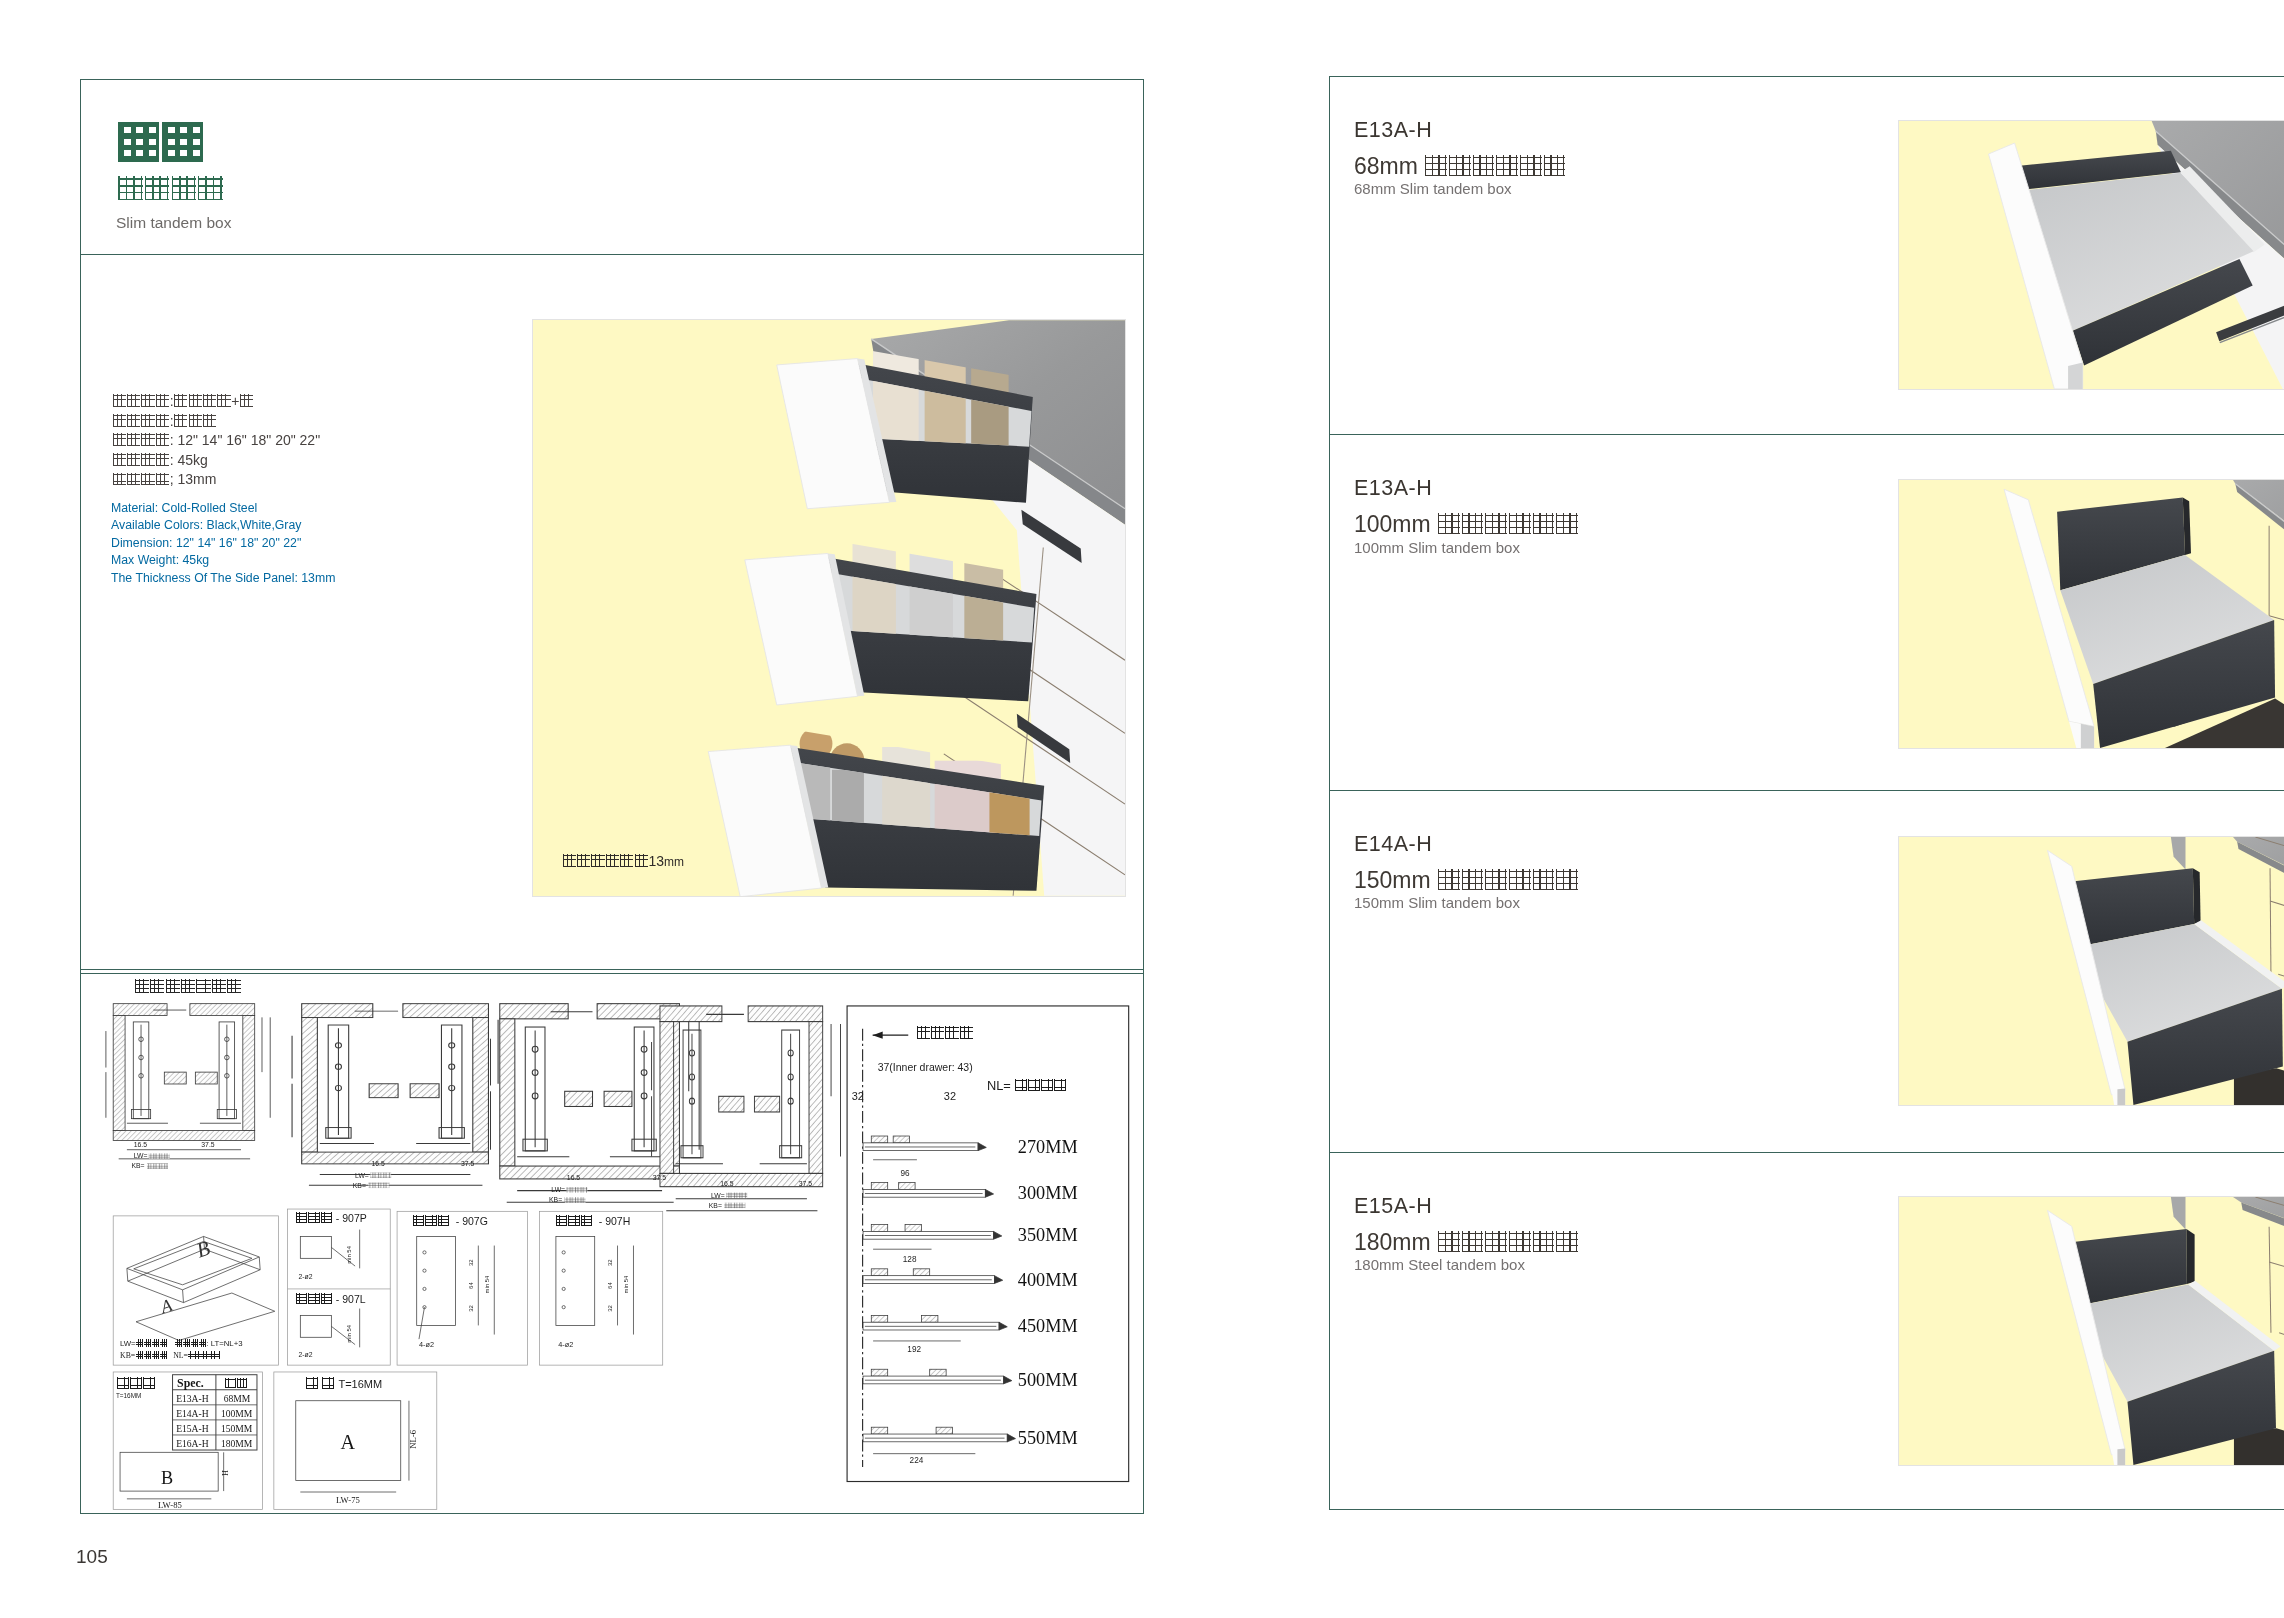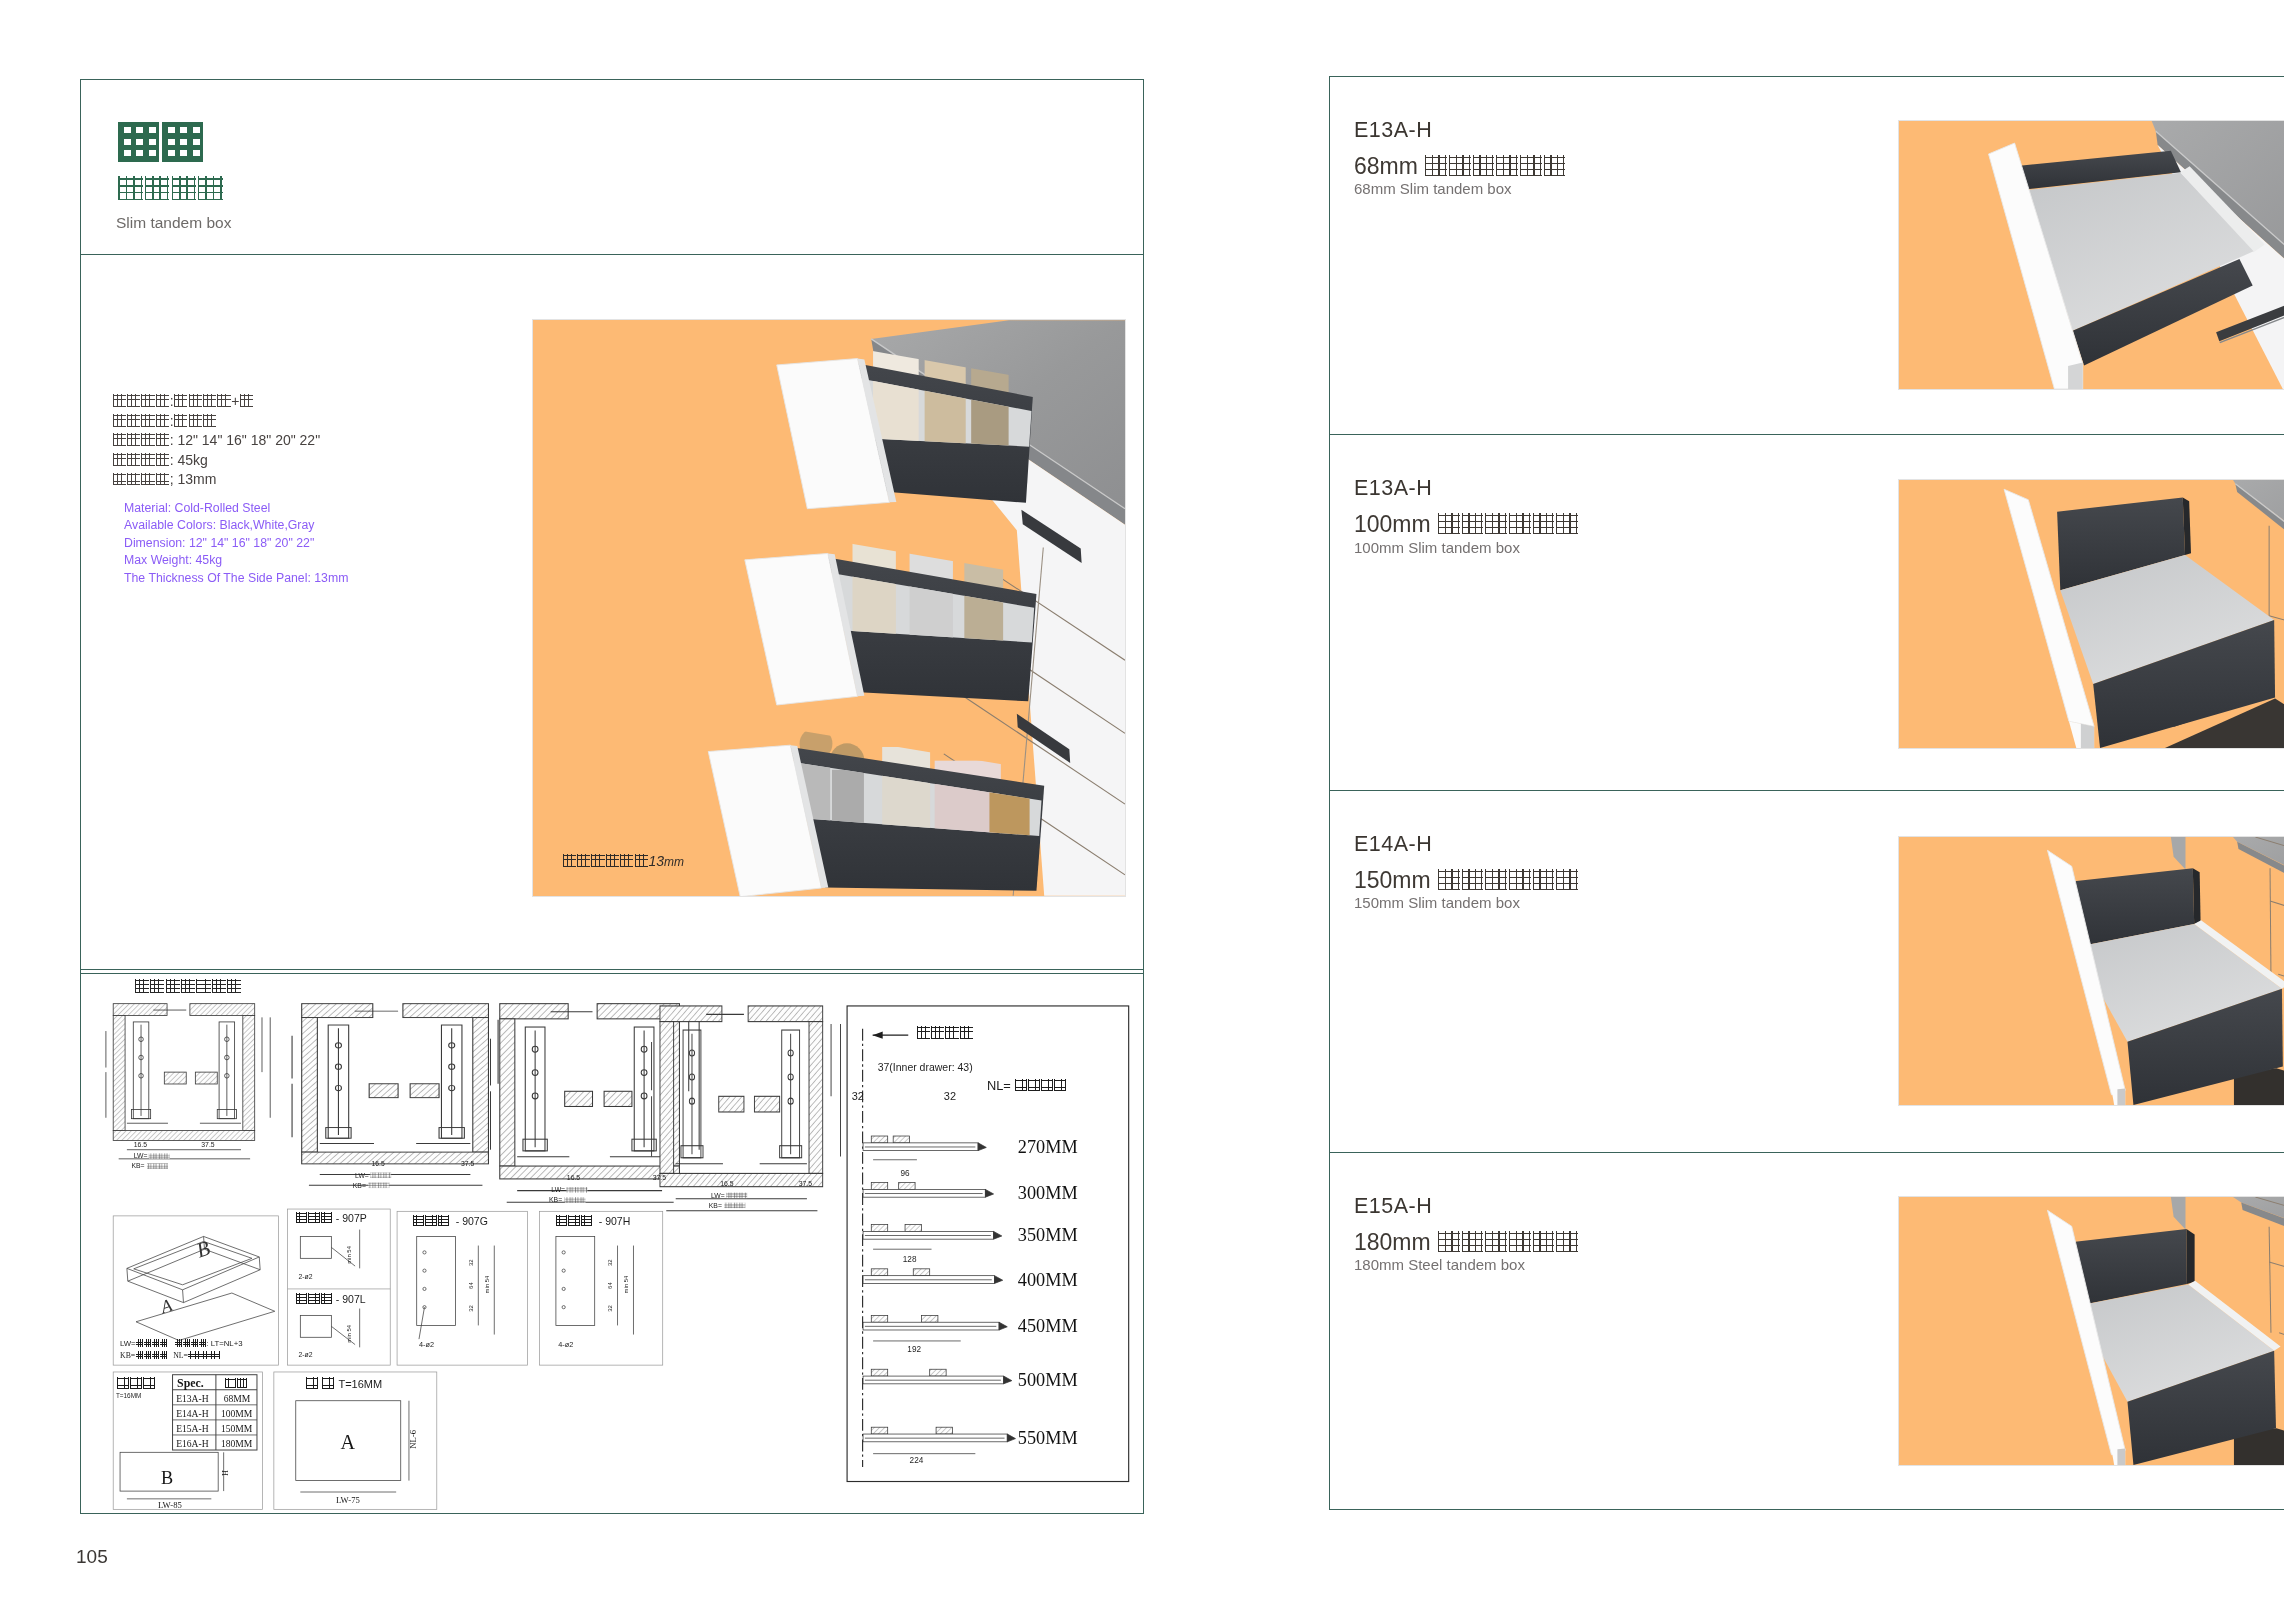--- a/index.html
+++ b/index.html
@@ -9,21 +9,21 @@
 .cj{display:inline-block;width:0.94em;height:0.92em;vertical-align:-0.08em;margin:0 0.045em;
  background:
   repeating-linear-gradient(90deg,currentColor 0 6%,transparent 6% 30%),
   repeating-linear-gradient(0deg,currentColor 0 6%,transparent 6% 28%);}
 .cjb{display:inline-block;width:0.95em;height:0.93em;vertical-align:-0.07em;margin:0 0.03em;
  background:
   repeating-linear-gradient(90deg,currentColor 0 14%,transparent 14% 31%),
   repeating-linear-gradient(0deg,currentColor 0 14%,transparent 14% 29%);}
 .gline{position:absolute;background:#3a635a;}
 .grbox{position:absolute;border:0.9px solid #3a635a;box-sizing:border-box;}
-.pframe{position:absolute;border:0.9px solid #e3e3e3;box-sizing:border-box;background:#fdba74;font-style:italic;}
+.pframe{position:absolute;border:0.9px solid #e3e3e3;box-sizing:border-box;background:#fef9c3;}
 .code{font-size:21.5px;color:#3a3530;letter-spacing:0.5px;}
 .cnline{font-size:23px;color:#3e3934;}
 .enline{font-size:15px;color:#757171;}
 </style></head><body>
 
 <div class="grbox" style="left:80px;top:79px;width:1064px;height:1435px;"></div>
 <div class="gline" style="left:80px;top:254px;width:1064px;height:0.9px;"></div>
 <div class="gline" style="left:80px;top:969px;width:1064px;height:0.9px;"></div>
 <div class="gline" style="left:80px;top:973px;width:1064px;height:0.9px;"></div>
 
@@ -32,21 +32,21 @@
 <div class="abs" style="left:116px;top:214px;font-size:15.5px;color:#6d6a68;">Slim tandem box</div>
 
 <div class="abs" style="left:112px;top:392px;font-size:14px;line-height:19.6px;color:#474240;">
 <div><span class="cj"></span><span class="cj"></span><span class="cj"></span><span class="cj"></span>:<span class="cj"></span><span class="cj"></span><span class="cj"></span><span class="cj"></span>+<span class="cj"></span></div>
 <div><span class="cj"></span><span class="cj"></span><span class="cj"></span><span class="cj"></span>:<span class="cj"></span><span class="cj"></span><span class="cj"></span></div>
 <div><span class="cj"></span><span class="cj"></span><span class="cj"></span><span class="cj"></span>: 12" 14" 16" 18" 20" 22"</div>
 <div><span class="cj"></span><span class="cj"></span><span class="cj"></span><span class="cj"></span>: 45kg</div>
 <div><span class="cj"></span><span class="cj"></span><span class="cj"></span><span class="cj"></span>; 13mm</div>
 </div>
 
-<div class="abs" style="left:124px;top:500px;font-size:12.3px;line-height:17.4px;color:#8b5cf6;">
+<div class="abs" style="left:111px;top:500px;font-size:12.3px;line-height:17.4px;color:#0369a1;">
 <div>Material: Cold-Rolled Steel</div>
 <div>Available Colors: Black,White,Gray</div>
 <div>Dimension: 12" 14" 16" 18" 20" 22"</div>
 <div>Max Weight: 45kg</div>
 <div>The Thickness Of The Side Panel: 13mm</div>
 </div>
 
 <div class="pframe" style="left:532px;top:319px;width:594px;height:578px;">
 <svg width="592" height="576" viewBox="0 0 1297 1261">
 <defs>

